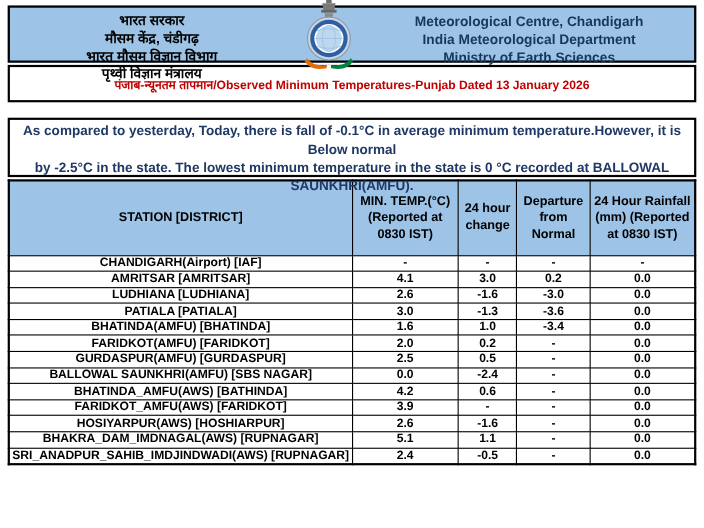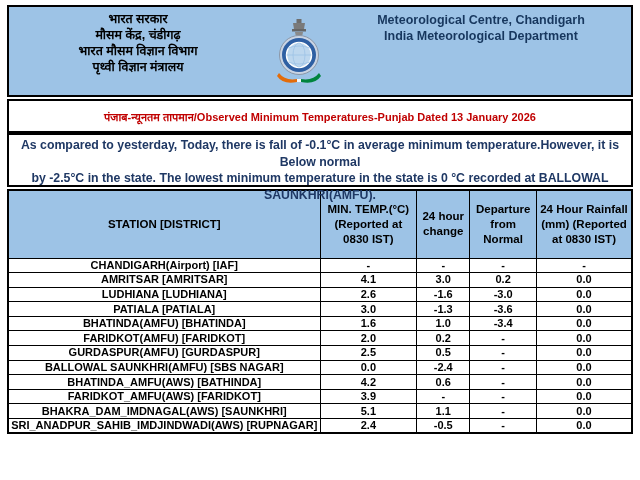--- a/index.html
+++ b/index.html
@@ -4,21 +4,21 @@
 <style>
   * { margin:0; padding:0; box-sizing:border-box; }
   html,body { width:640px; height:480px; overflow:hidden; background:#fff; }
   body { font-family:"Liberation Sans","DejaVu Sans",sans-serif; }
   .page { position:absolute; left:7px; top:5px; width:626px; }
 
   
   .header-box {
     background: var(--box-blue,#9DC3E6);
     border: 2px solid #000;
-    height: 92px;
+    height: 52px;
     display: flex;
     align-items: stretch;
   }
   .hindi-block {
     flex: 0 0 258px;
     padding-top: 4px;
     text-align: center;
     color: var(--hindi-text,#000000);
     font-weight: bold;
     font-size: 12.5px;
@@ -45,21 +45,21 @@
     background: #fff;
     height: 34px;
     display:flex; align-items:center; justify-content:center;
     color: var(--title-red,#C00000);
     font-weight: bold;
     font-size: 11px;
   }
 
   
   .summary-box {
-    margin-top: 0;
+    margin-top: 14px;
     border: 2px solid #000;
     background: #fff;
     height: 54px;
     padding-top: 2px;
     text-align: center;
     color: var(--summary-navy,#1F3864);
     font-weight: bold;
     font-size: 12.3px;
     line-height: 16.5px;
   }
@@ -132,20 +132,21 @@
         </g>
 
         <path d="M8 56 Q14 64 26 62 L26 65 Q12 68 6 59 Z" fill="#e36c0a"></path>
         <path d="M26 62 L30 62 L30 65 L26 65 Z" fill="#f5f5f5"></path>
         <path d="M30 62 Q42 64 48 56 L50 59 Q44 68 30 65 Z" fill="#00843d"></path>
       </svg>
     </div>
     <div class="english-block">
       <div>Meteorological Centre, Chandigarh</div>
       <div>India Meteorological Department</div>
+      <div>Ministry of Earth Sciences</div>
     </div>
   </div>
 
   <div class="title-box">पंजाब-न्यूनतम तापमान/Observed Minimum Temperatures-Punjab Dated 13 January 2026</div>
 
   <div class="summary-box">
     <div>As compared to yesterday, Today, there is fall of -0.1°C in average minimum temperature.However, it is Below normal</div>
     <div>by -2.5°C in the state. The lowest minimum temperature in the state is 0 °C recorded at BALLOWAL</div>
     <div>SAUNKHRI(AMFU).</div>
   </div>
@@ -249,21 +250,28 @@
           <td>0.0</td>
         </tr>
         <tr>
           <td>FARIDKOT_AMFU(AWS)  [FARIDKOT]</td>
           <td>3.9</td>
           <td>-</td>
           <td>-</td>
           <td>0.0</td>
         </tr>
         <tr>
-          <td>BHAKRA_DAM_IMDNAGAL(AWS)  [SAUNKHRI]</td>
+          <td>HOSIYARPUR(AWS)  [HOSHIARPUR]</td>
+          <td>2.6</td>
+          <td>-1.6</td>
+          <td>-</td>
+          <td>0.0</td>
+        </tr>
+        <tr>
+          <td>BHAKRA_DAM_IMDNAGAL(AWS)  [RUPNAGAR]</td>
           <td>5.1</td>
           <td>1.1</td>
           <td>-</td>
           <td>0.0</td>
         </tr>
         <tr>
           <td>SRI_ANADPUR_SAHIB_IMDJINDWADI(AWS)  [RUPNAGAR]</td>
           <td>2.4</td>
           <td>-0.5</td>
           <td>-</td>

